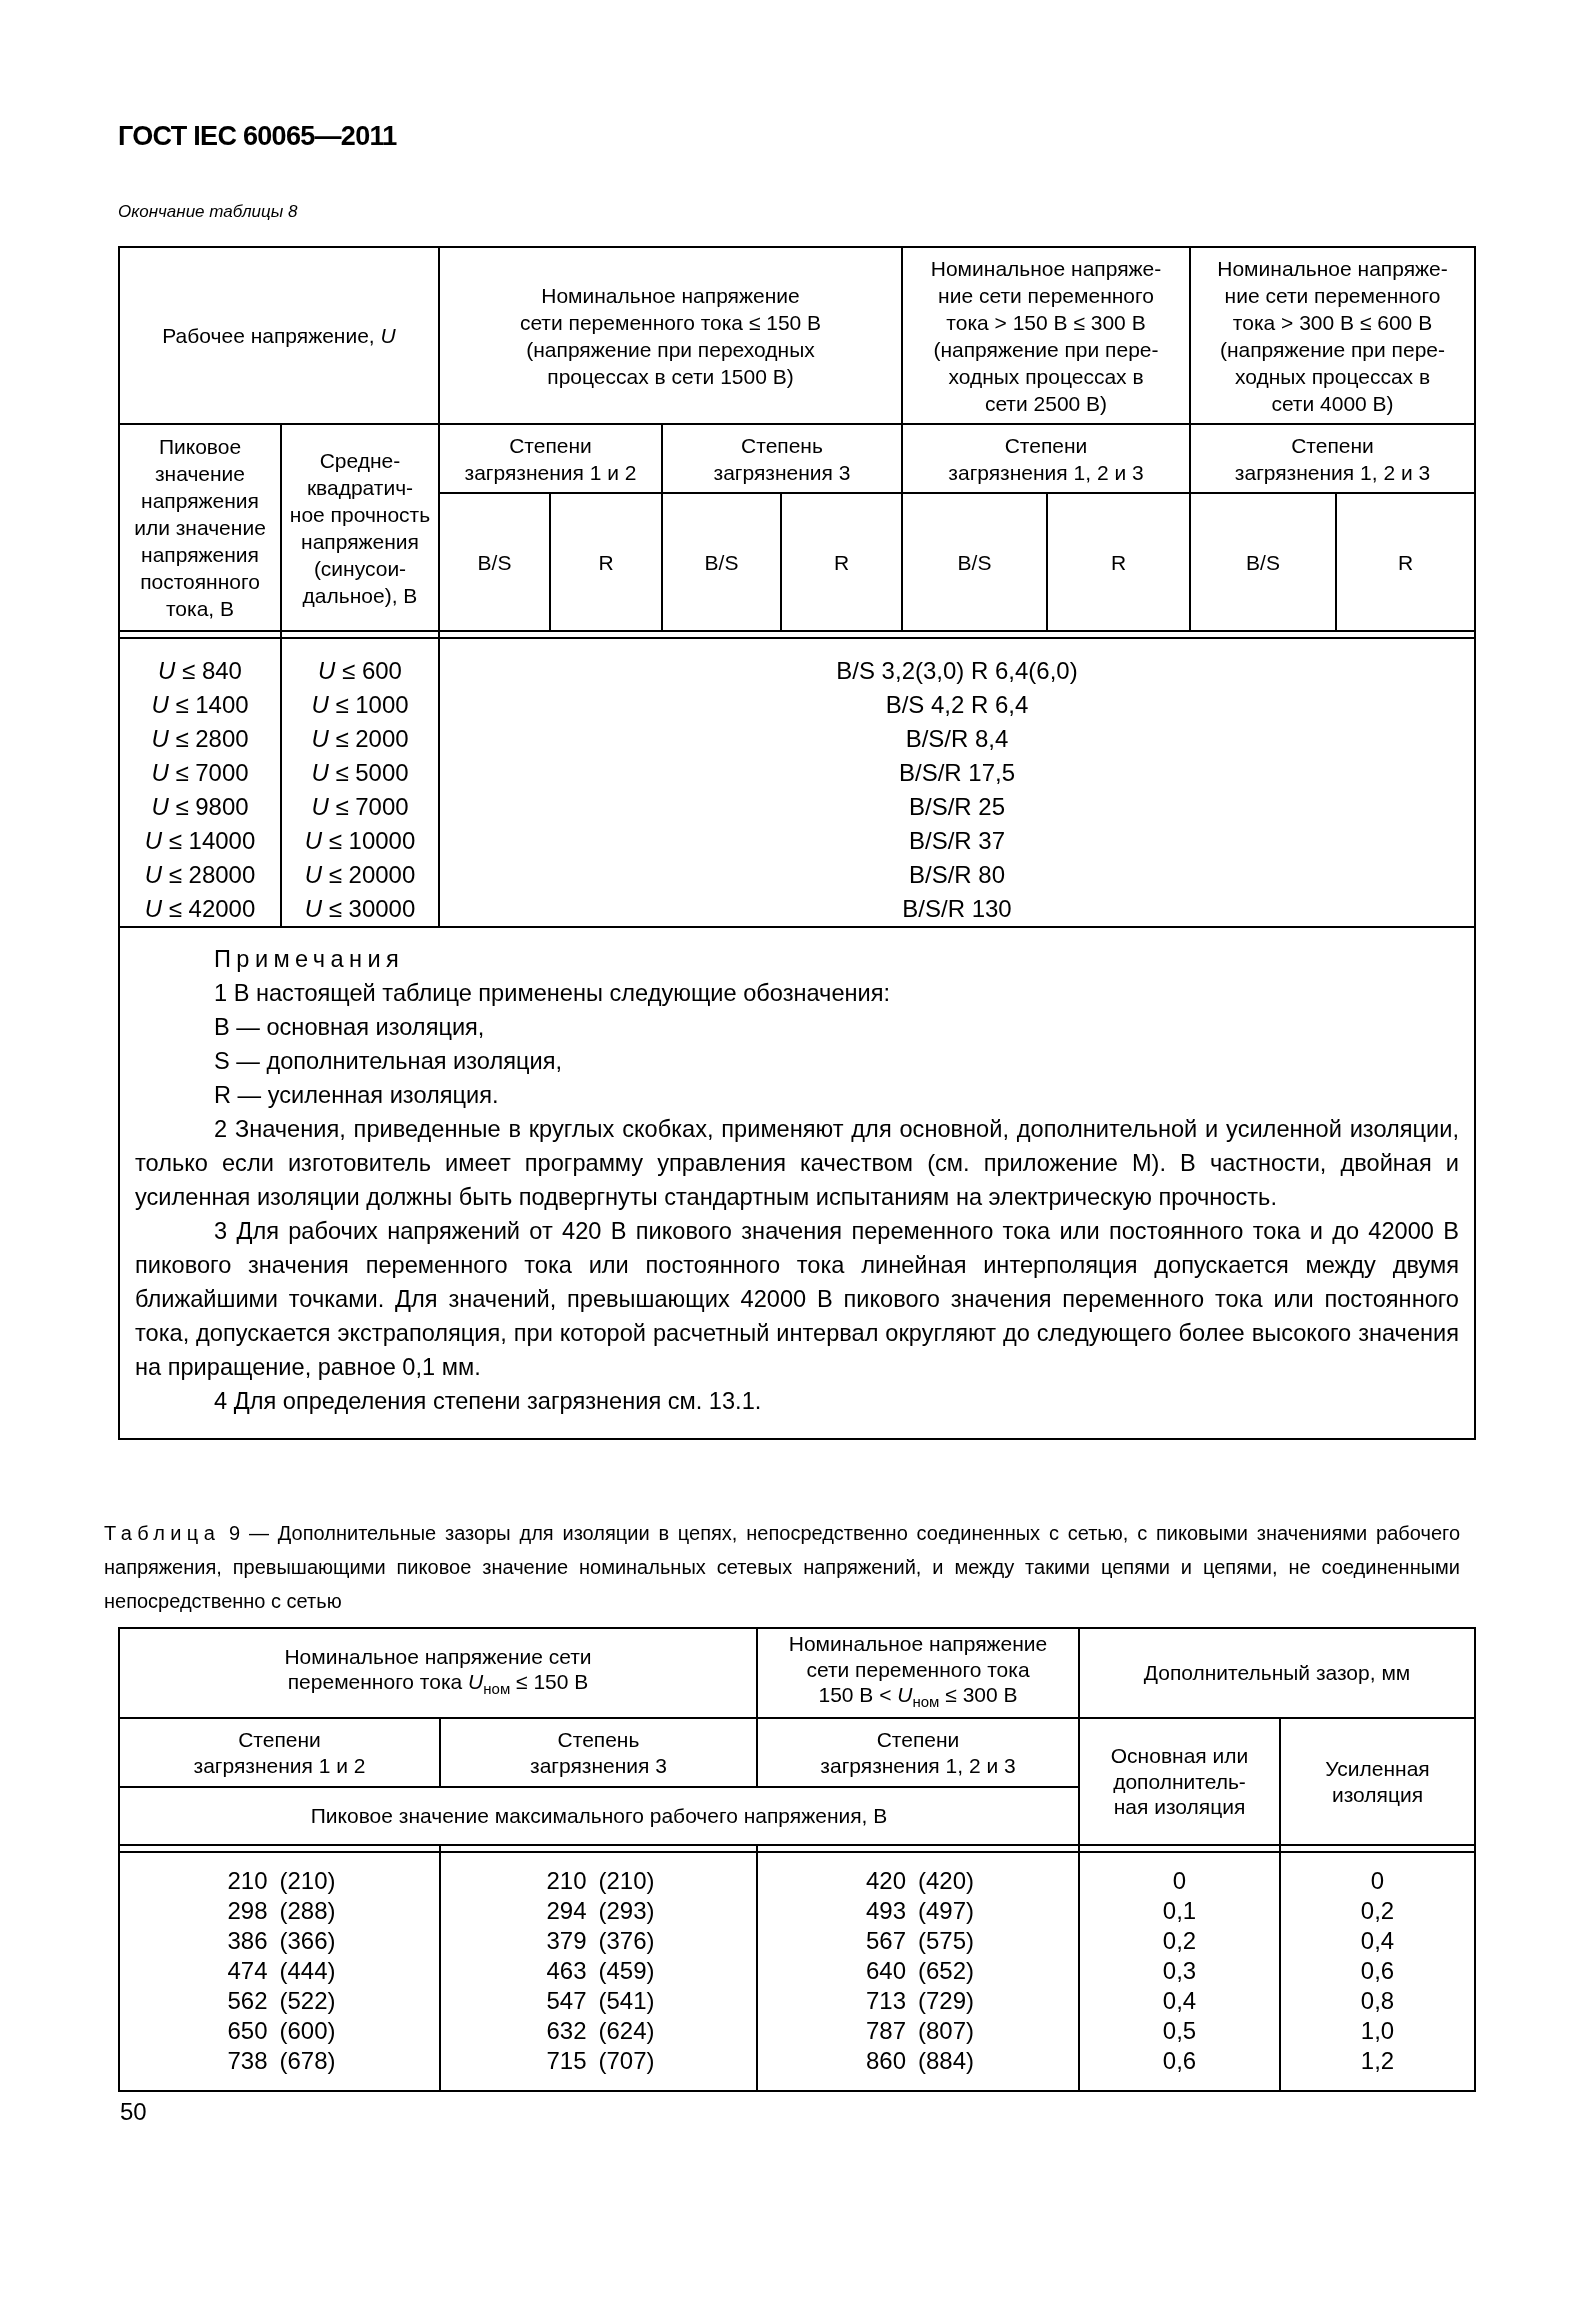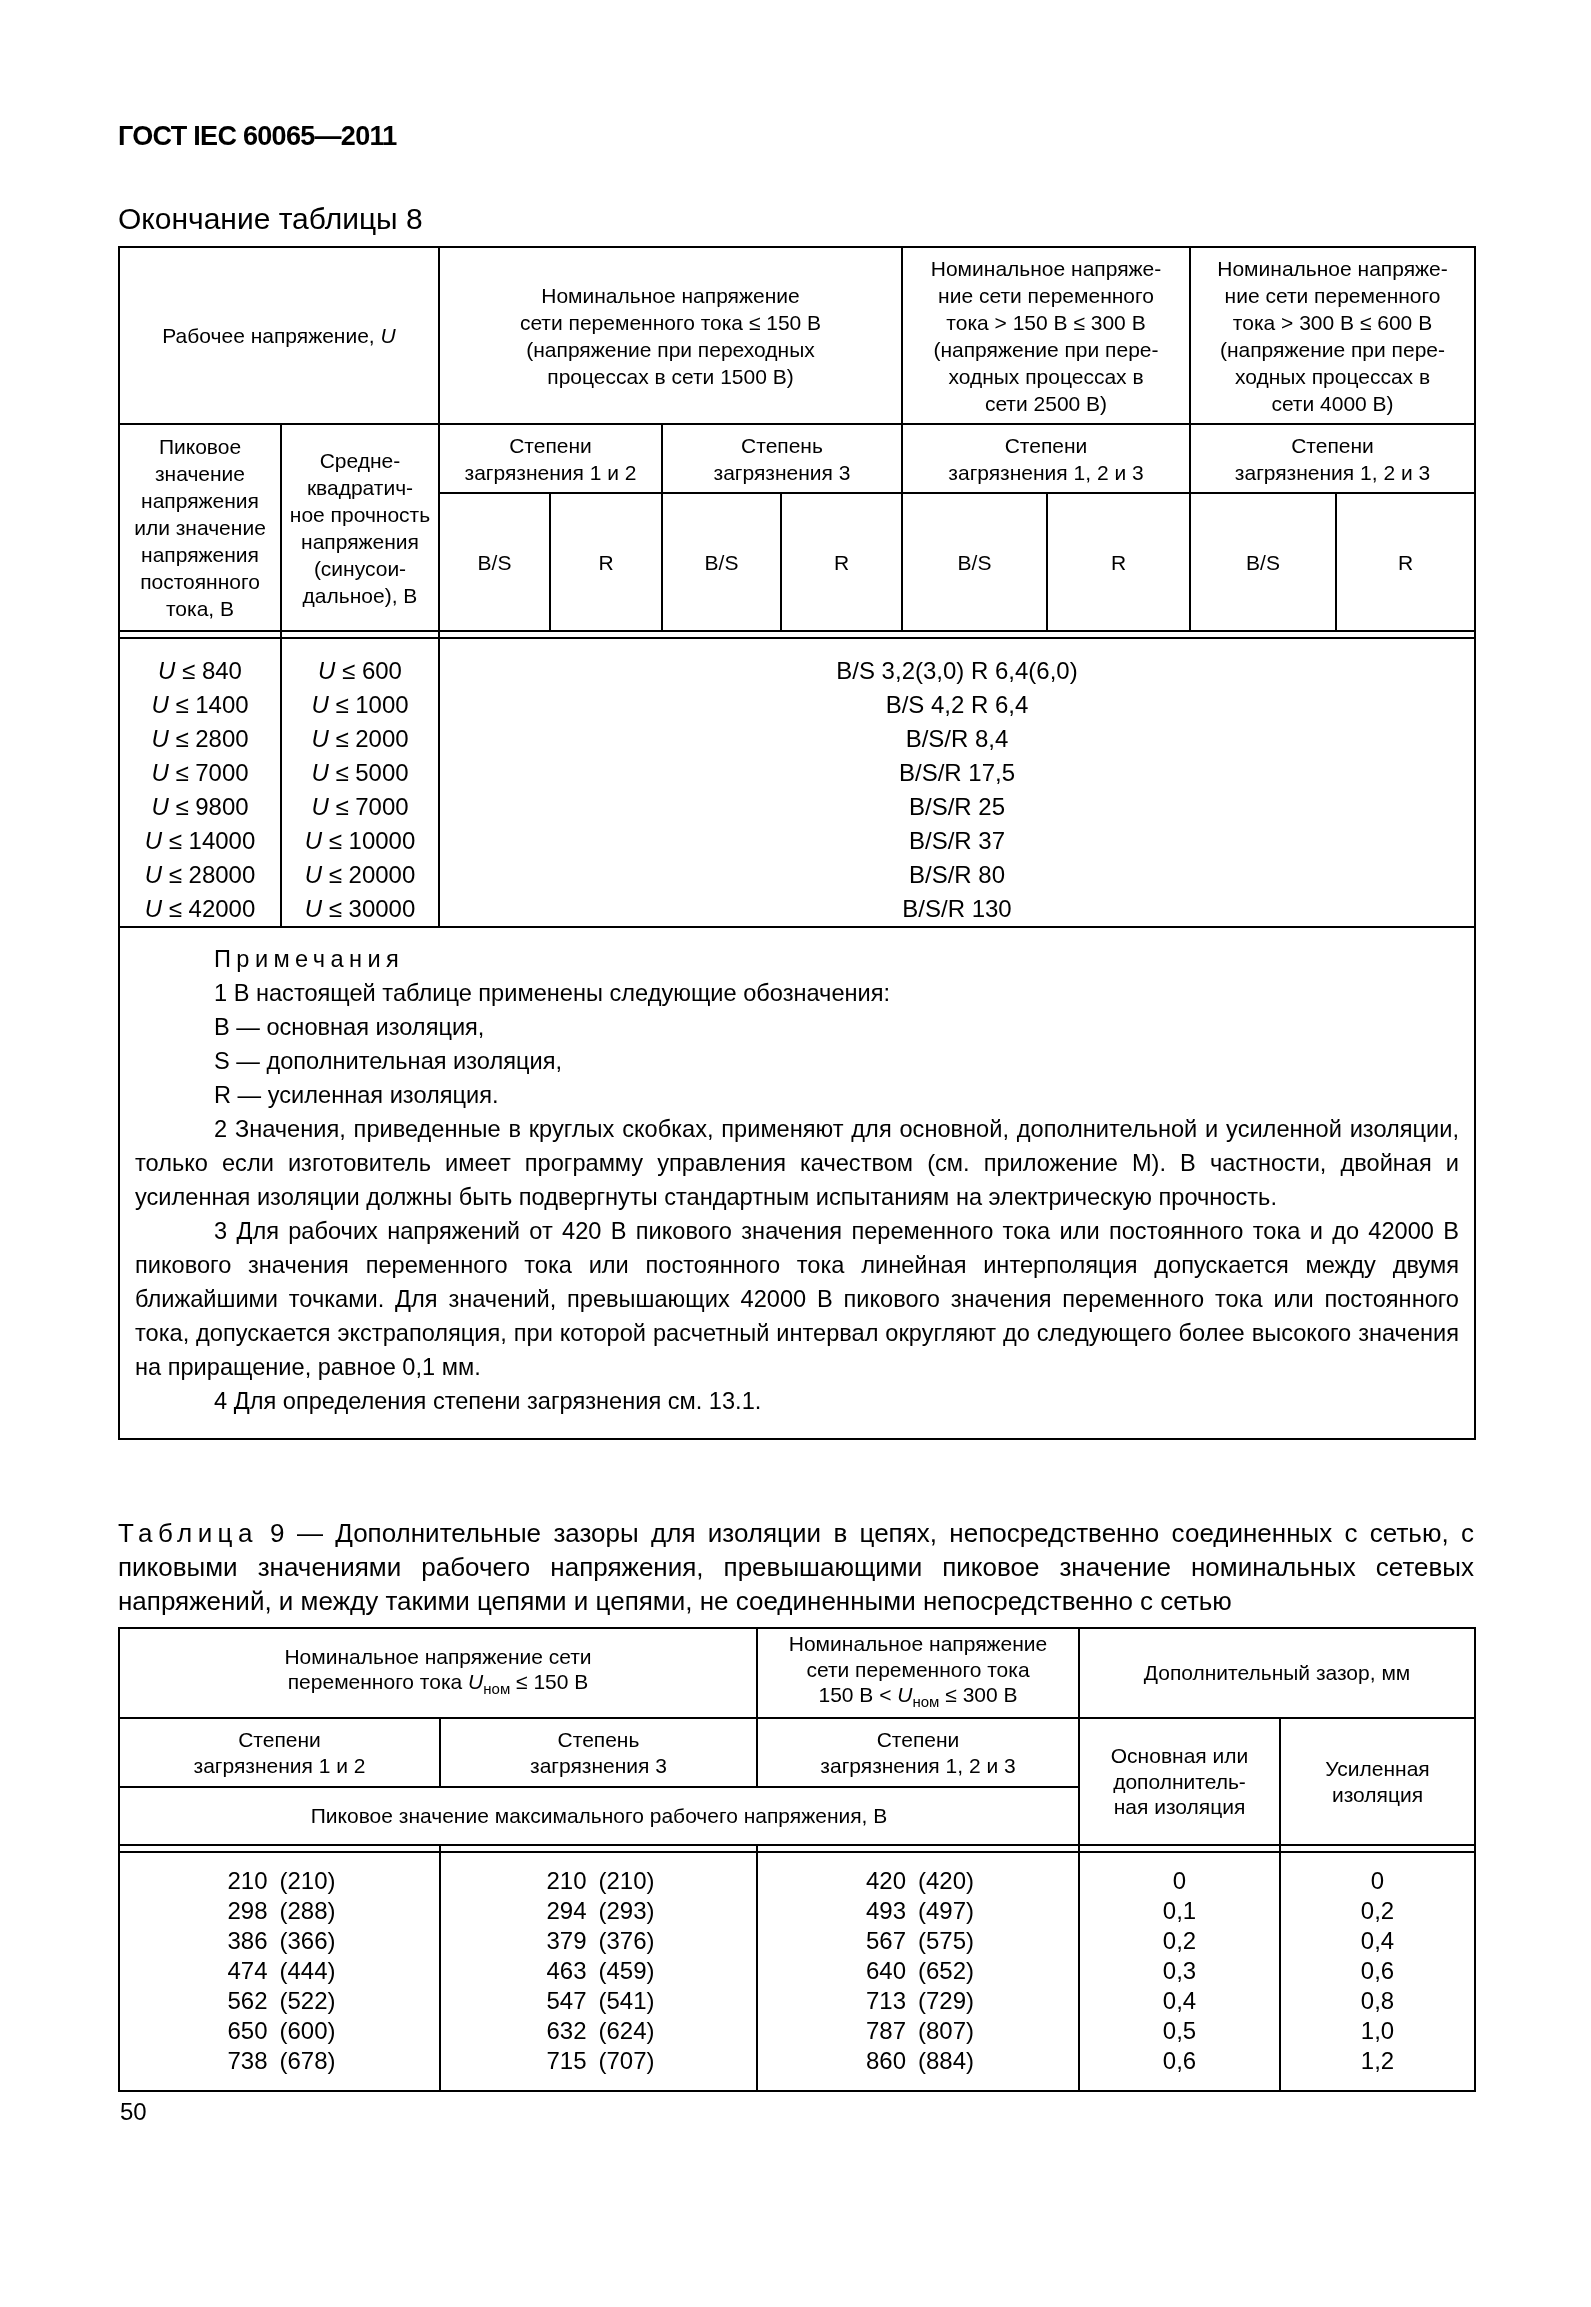--- a/index.html
+++ b/index.html
@@ -1,30 +1,30 @@
 <!DOCTYPE html>
 <html style="font-size:10.8px"><head>
 <meta charset="utf-8">
 <style>
   html, body { margin:0; padding:0; background:#fff; }
   body { width:1591px; height:2307px; position:relative; font-family:"Liberation Sans", sans-serif; color:#000; overflow:hidden; }
   .abs { position:absolute; }
   .doc-title { left:118px; top:121px; font-size:27px; font-weight:bold; letter-spacing:-0.7px; }
-  .cont-label { left:118px; top:202px; font-size:30px; }
+  .cont-label { left:118px; top:202px; font-size:17px; font-style:italic; }
   table { border-collapse:collapse; table-layout:fixed; position:absolute; }
   td { border:2px solid #000; text-align:center; vertical-align:middle; padding:0 4px; font-size:21px; line-height:27px; }
   .t8 { left:118px; top:246px; width:1356px; }
   .t8 .sp td { height:5.4px; padding:0; }
   .t8 .data td { vertical-align:top; font-size:24px; line-height:34px; padding-top:15px; }
   .it { font-style:italic; }
   .notes { text-align:left !important; font-size:23.6px !important; line-height:34px !important; padding:13.5px 15px 20px 15px !important; vertical-align:top !important; }
   .notes p { margin:0; text-align:justify; text-indent:79px; }
   .notes p.ni { text-indent:79px; }
   .spaced { letter-spacing:5.4px; }
-  .caption { left:118px; top:1516px; width:1356px; font-size:26px; line-height:34px; text-align:justify; }
+  .caption { left:104px; top:1516px; width:1356px; font-size:20px; line-height:34px; text-align:justify; }
   .t9 { left:118px; top:1627px; width:1356px; }
   .t9 td { font-size:21px; line-height:25.6px; }
   .t9 .sp td { height:4.7px; padding:0; }
   .t9 .data td { vertical-align:top; font-size:24px; line-height:30px; padding-top:13.5px; padding-bottom:13.5px; }
   .pair span { display:inline-block; }
   .pair .a { width:64px; text-align:center; }
   .pair .b { width:64px; text-align:left; }
   sub { font-size:15px; }
   .pagenum { left:120px; top:2098px; font-size:24px; }
 </style>

